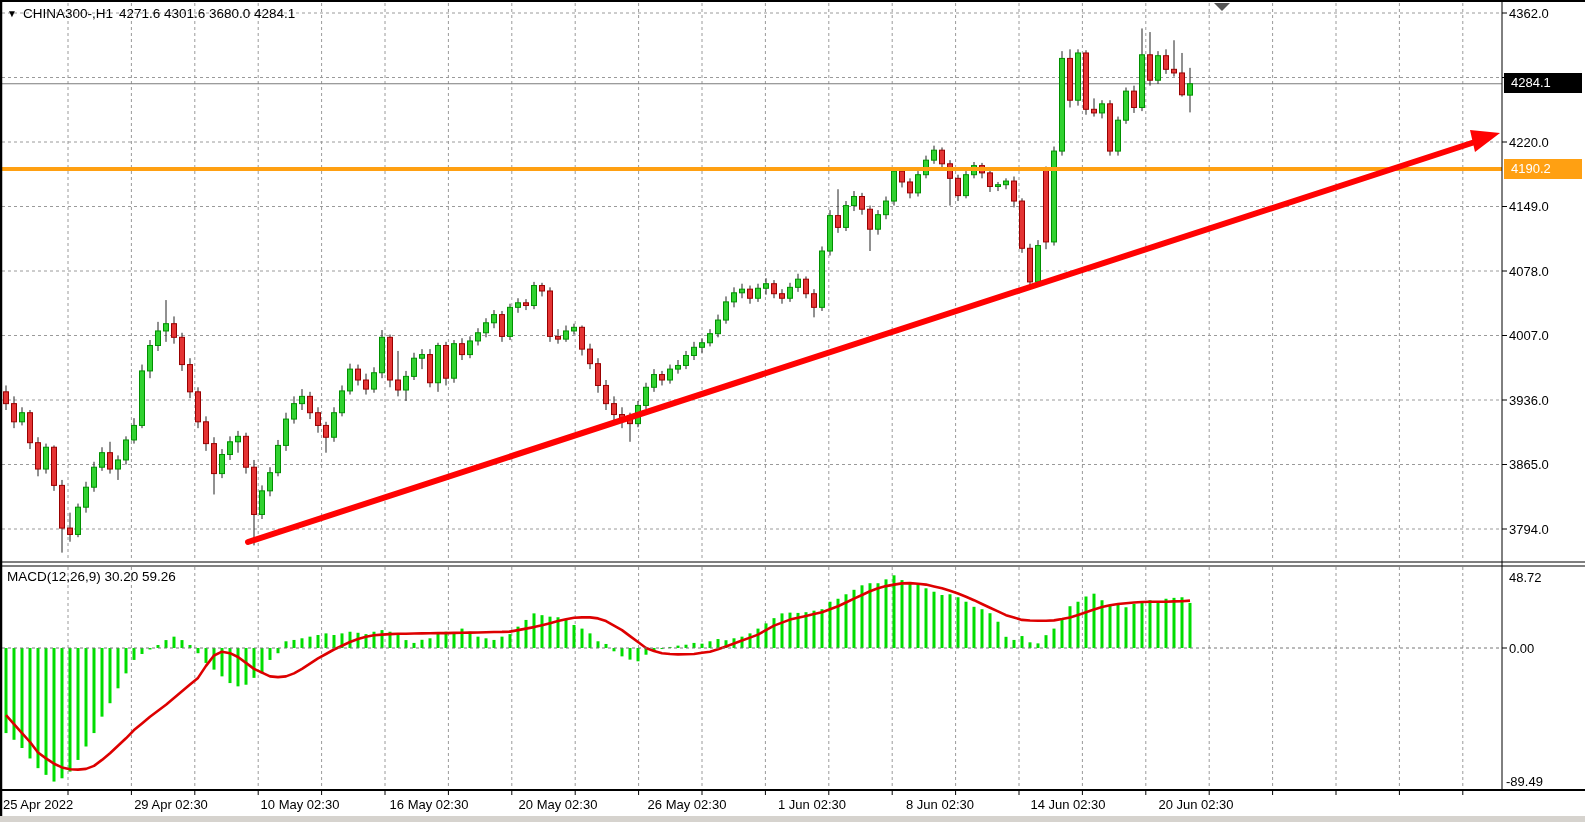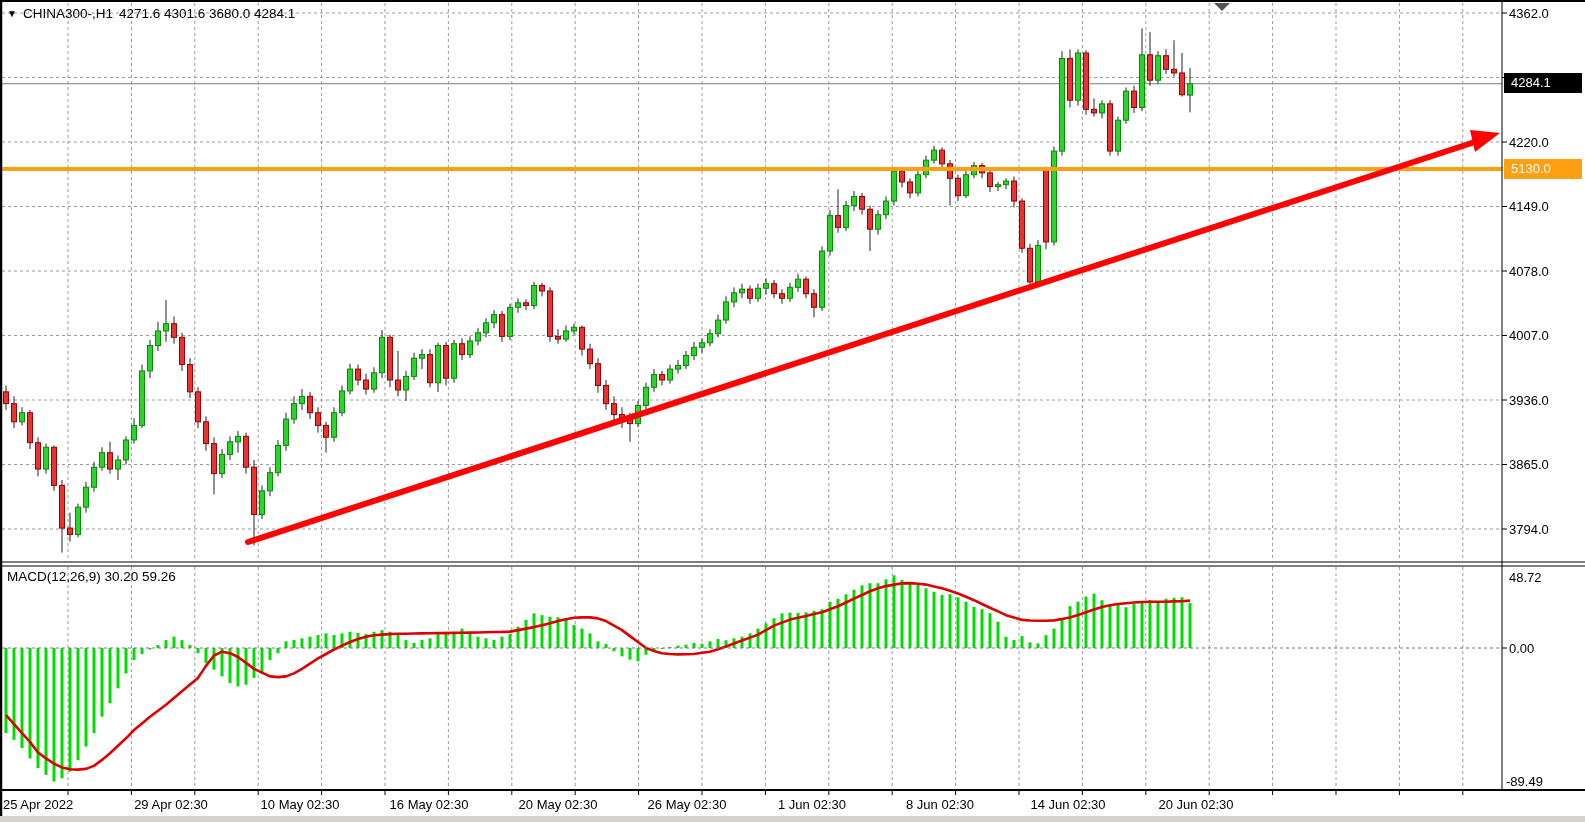--- a/index.html
+++ b/index.html
@@ -600,14 +600,14 @@
 
   <div class="overlay title-line">
     <span class="tri-icon">▼</span>
     <span>CHINA300-,H1</span>
     <span>4271.6 4301.6 3680.0 4284.1</span>
   </div>
 
   <div class="overlay macd-line">MACD(12,26,9) 30.20 59.26</div>
 
   <div class="price-tag tag-black">4284.1</div>
-  <div class="price-tag tag-orange">5130.0</div>
+  <div class="price-tag tag-orange">4190.2</div>
 </div>
 
 </body></html>

